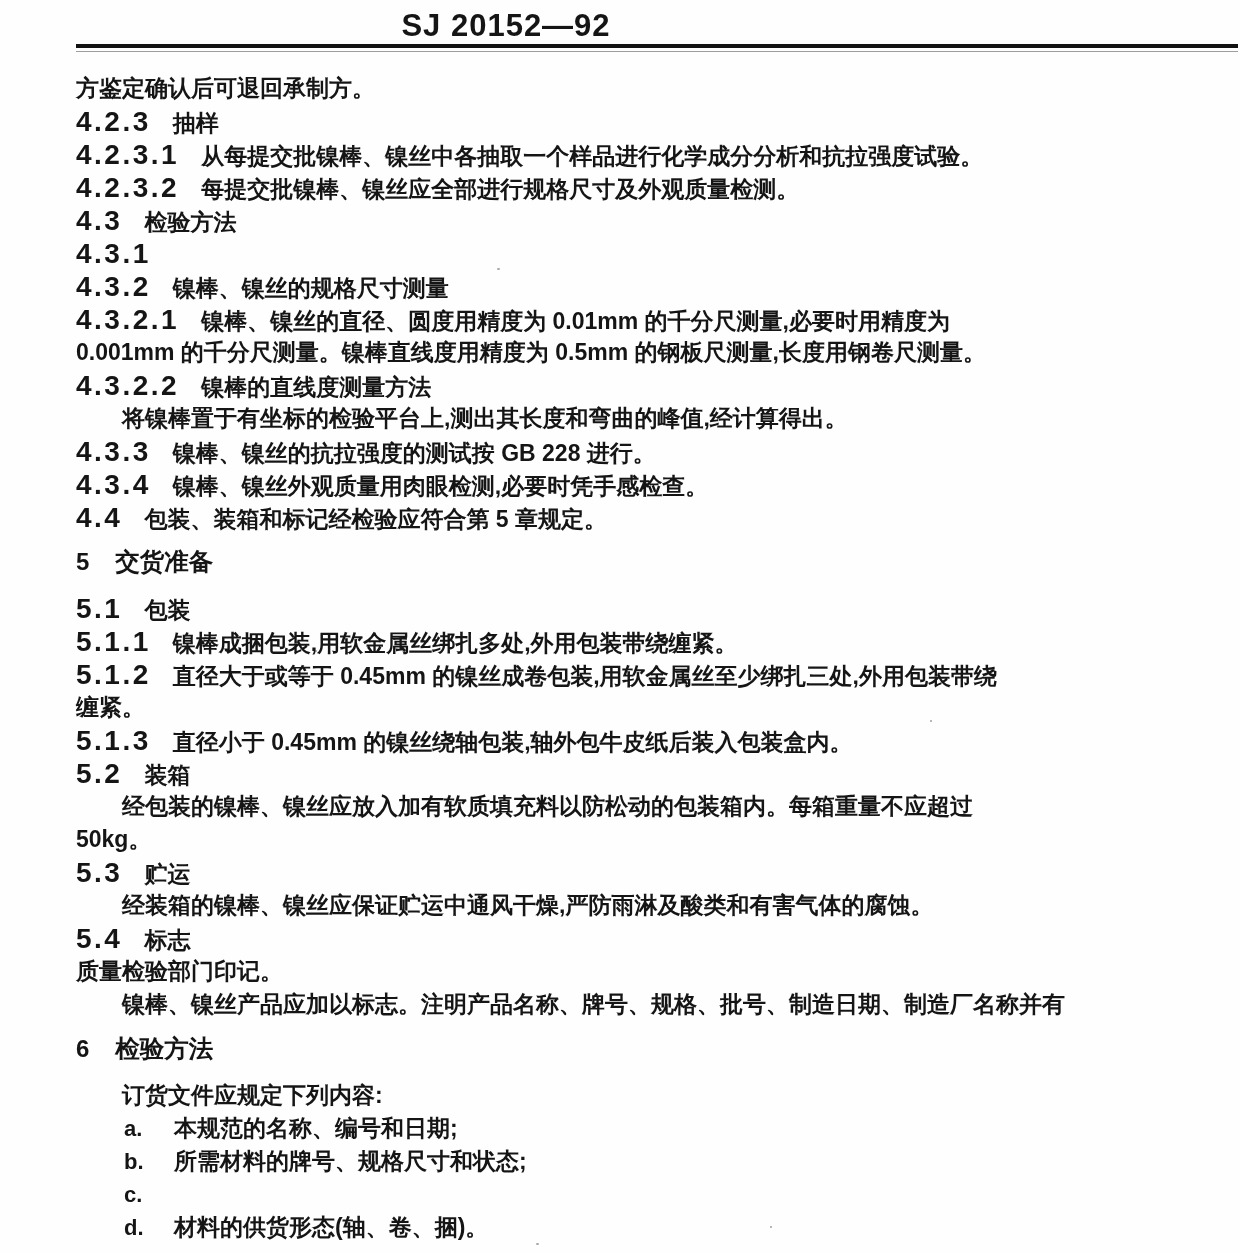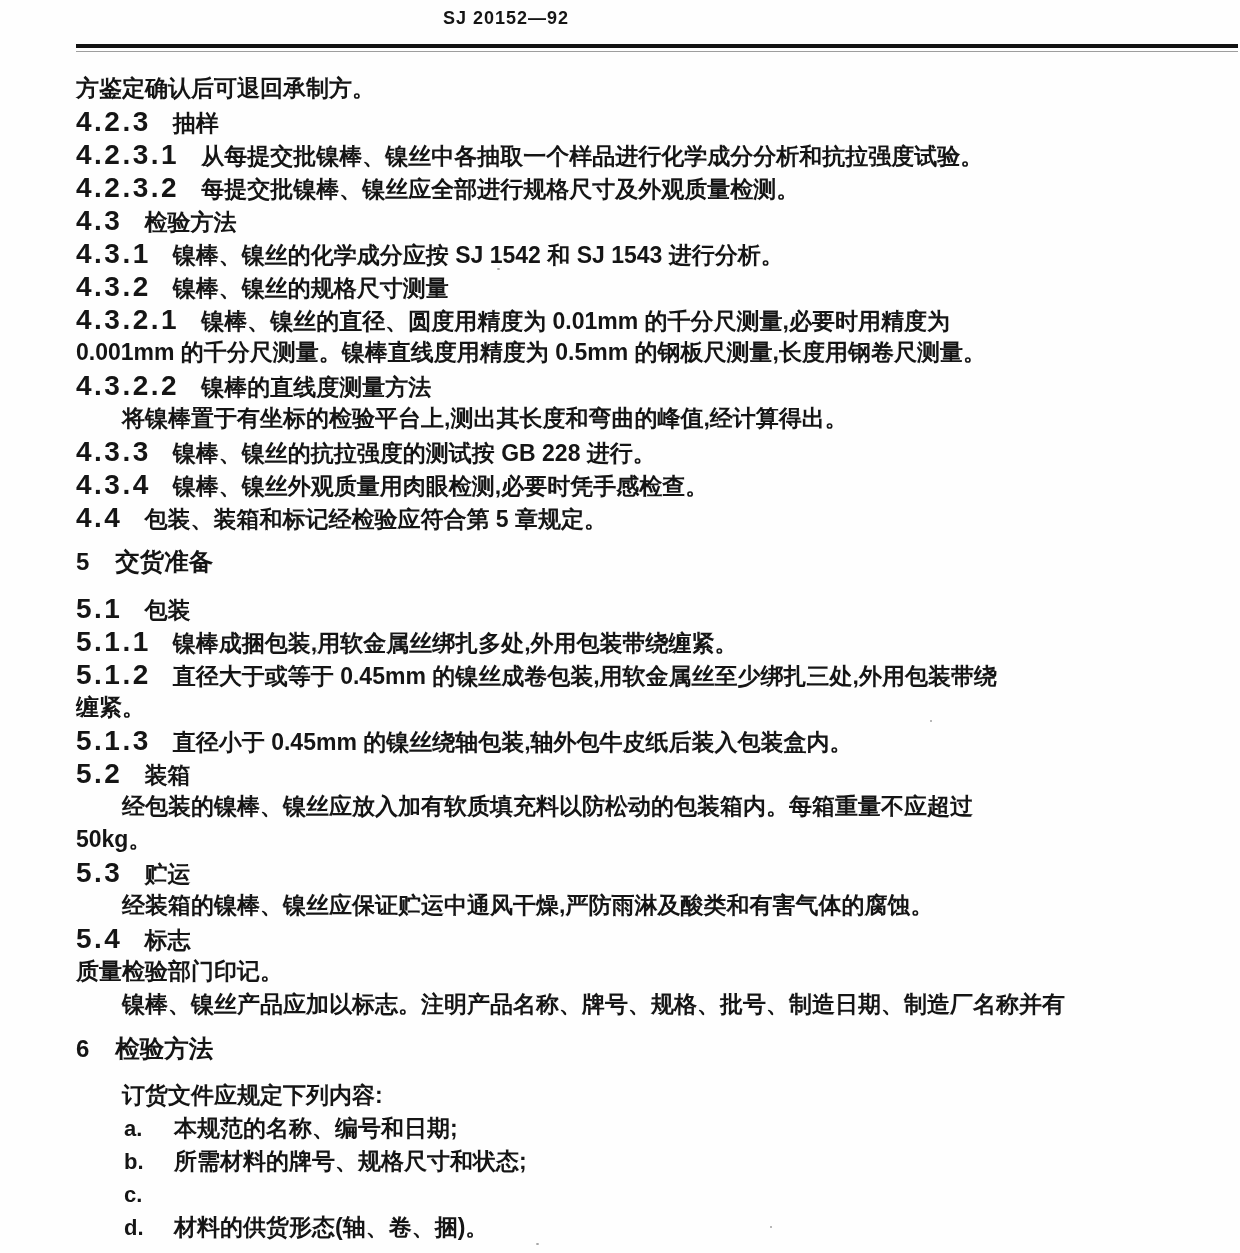--- a/index.html
+++ b/index.html
@@ -8,21 +8,21 @@
     width:1240px;height:1253px;
     background:#fefefe;
     overflow:hidden;
     font-family:"Liberation Sans","DejaVu Sans",sans-serif;
     color:#151515;
   }
   .doc{padding:0 60px 0 76px;}
   .header-row{
     margin-top:8px;height:34px;width:860px;
     text-align:center;
-    font-size:18px;font-weight:700;letter-spacing:1px;
+    font-size:31px;font-weight:700;letter-spacing:1px;
   }
   .rule{width:1162px;height:4px;background:#121212;margin-top:2px;}
   .rule-echo{width:1162px;height:1px;background:#2a2a2a;opacity:.45;margin-top:3px;}
   .body{margin-top:20px;}
   .line{
     display:flex;align-items:baseline;
     height:33px;line-height:33px;
     font-size:23px;font-weight:700;
     white-space:nowrap;
   }
@@ -67,21 +67,20 @@
         <span class="txt">每提交批镍棒、镍丝应全部进行规格尺寸及外观质量检测。</span>
       </div>
 
       <div class="line">
         <span class="num">4.3</span>
         <span class="txt">检验方法</span>
       </div>
 
       <div class="line">
         <span class="num">4.3.1</span>
-        <span class="txt">镍棒、镍丝的化学成分应按 SJ 1542 和 SJ 1543 进行分析。</span>
       </div>
 
       <div class="line">
         <span class="num">4.3.2</span>
         <span class="txt">镍棒、镍丝的规格尺寸测量</span>
       </div>
 
       <div class="line">
         <span class="num">4.3.2.1</span>
         <span class="txt">镍棒、镍丝的直径、圆度用精度为 0.01mm 的千分尺测量,必要时用精度为</span>

